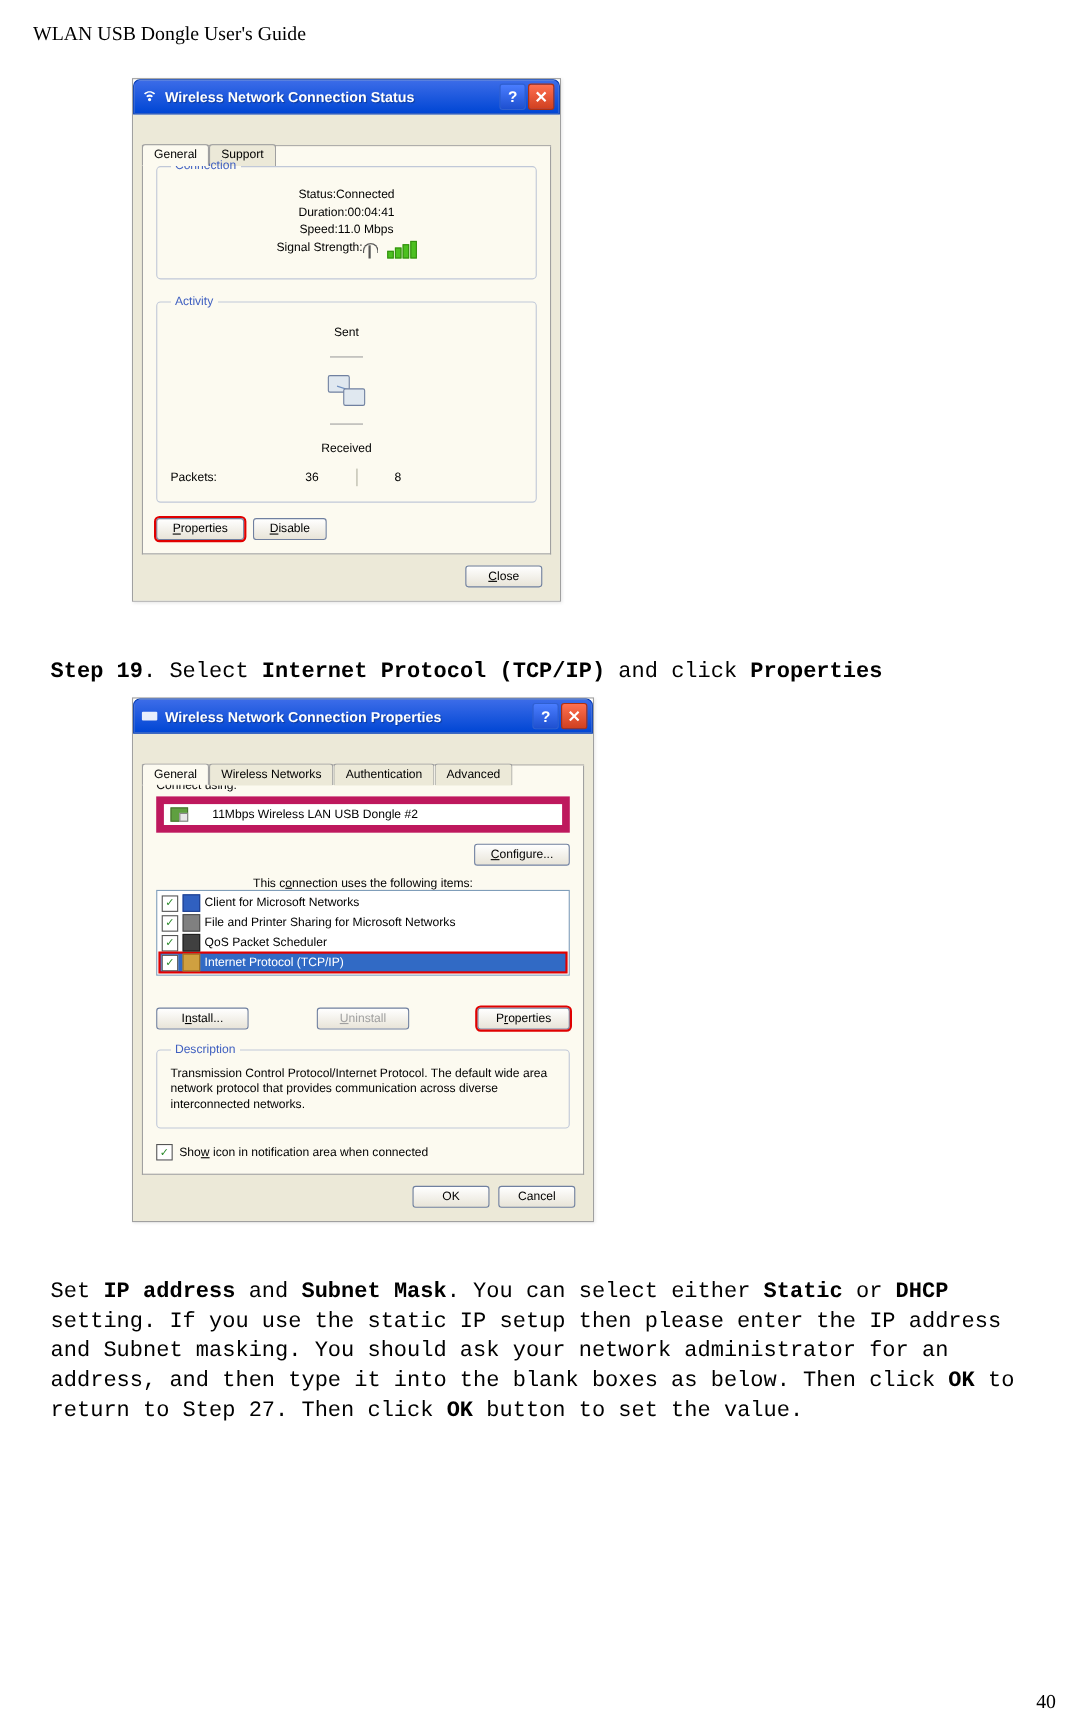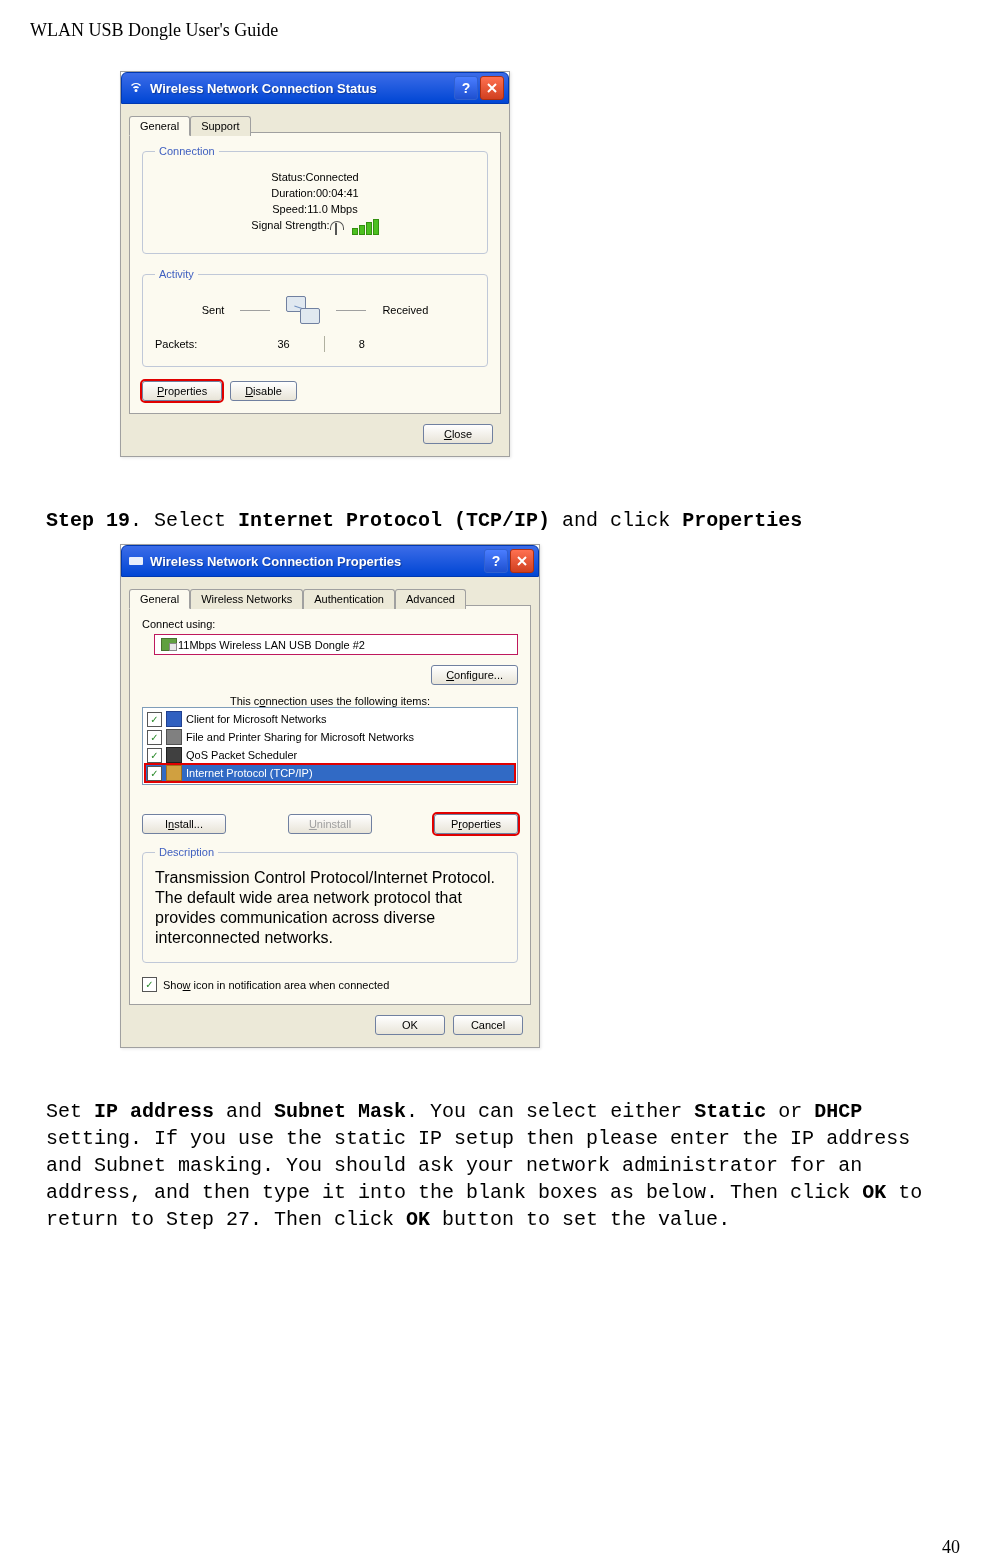--- a/index.html
+++ b/index.html
@@ -74,21 +74,21 @@
     margin-bottom: 0;
   }
   .tab {
     padding: 3px 10px;
     border: 1px solid #a0a0a0;
     border-bottom: none;
     border-radius: 3px 3px 0 0;
     background: #ece9d8;
     margin-right: 0;
     position: relative;
-    top: 4px;
+    top: 19px;
   }
   .tab.active {
     background: #fcfaf0;
     border-bottom: 1px solid #fcfaf0;
     z-index: 2;
   }
   .tabpage {
     border: 1px solid #a0a0a0;
     border-top: none;
     background: #fcfaf0;
@@ -123,20 +123,21 @@
   .signal-bars .b2 { height: 8px; }
   .signal-bars .b3 { height: 11px; }
   .signal-bars .b4 { height: 14px; }
   .activity {
     display: flex;
     align-items: center;
     justify-content: center;
     gap: 16px;
     margin: 6px 0 12px 0;
     font-size: 11px;
+    flex-direction: column;
   }
   .monitor-icon {
     width: 34px; height: 28px;
     position: relative;
   }
   .monitor-icon .left, .monitor-icon .right {
     position: absolute;
     width: 18px; height: 14px;
     background: #e0e8f0;
     border: 1px solid #7080a0;
@@ -175,29 +176,29 @@
   .footer-row .xp-button { min-width: 70px; text-align: center; }
   .step-text {
     font-family: Liberation Mono, monospace;
     font-size: 20px;
     margin: 40px 0 10px 16px;
     line-height: 1.35;
   }
   .step-text b { font-weight: bold; }
   .u { text-decoration: underline; }
   .xp-input {
-    border: 1px solid #be185d;
+    border: 7px solid #be185d;
     background: #fff;
     padding: 3px 6px;
     font-family: Tahoma, sans-serif;
     font-size: 11px;
     display: flex;
     align-items: center;
-    gap: 1px;
-    margin: 4px 0 10px 12px;
+    gap: 22px;
+    margin: 4px 0 10px 0;
   }
   .net-icon {
     width: 14px; height: 11px;
     background: #5fa040;
     border: 1px solid #487030;
     display: inline-block;
     position: relative;
   }
   .net-icon::after {
     content: "";
@@ -236,21 +237,21 @@
   .mini-icon {
     width: 14px; height: 14px;
     display: inline-block;
     position: relative;
   }
   .mini-icon.client { background: #3060c0; border: 1px solid #204090; }
   .mini-icon.fp { background: #808080; border: 1px solid #505050; }
   .mini-icon.qos { background: #404040; border: 1px solid #202020; }
   .mini-icon.tcp { background: #d0a040; border: 1px solid #a07020; }
   .desc-box {
-    font-size: 16px;
+    font-size: 11px;
     line-height: 1.25;
   }
   .show-icon-row {
     display: flex;
     align-items: center;
     gap: 6px;
     margin-top: 10px;
     font-size: 11px;
   }
   .green-check {

